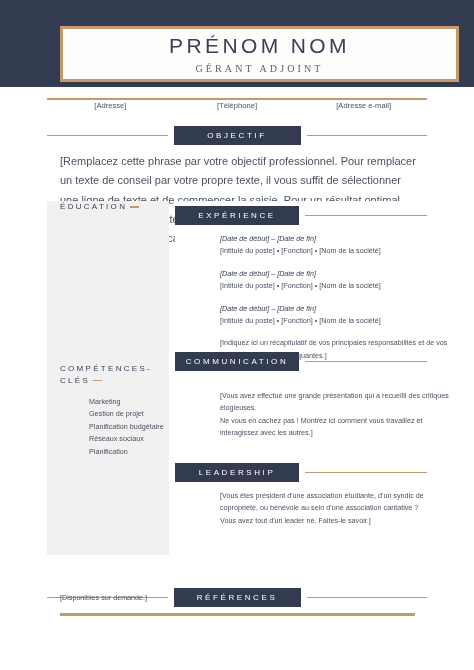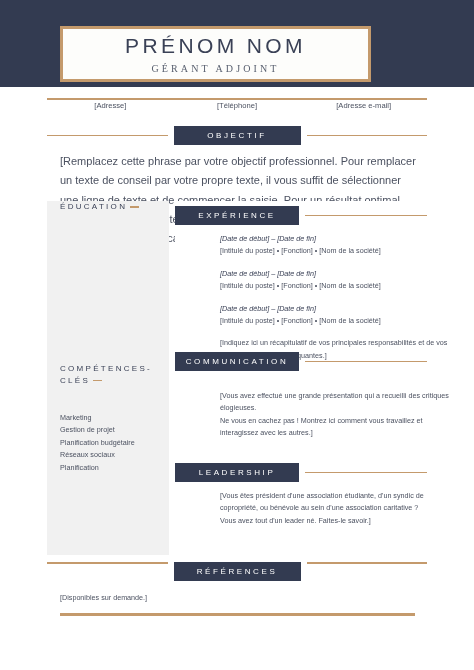--- a/index.html
+++ b/index.html
@@ -29,21 +29,21 @@
     left: 0;
     top: 0;
     width: 474px;
     height: 87px;
     background: #333b51;
   }
   .name-box {
     position: absolute;
     left: 60px;
     top: 26px;
-    width: 311px;
+    width: 399px;
     height: 56px;
     background: #fdfdfb;
     border: 3px solid #c49a6c;
     box-sizing: border-box;
     display: flex;
     flex-direction: column;
     align-items: center;
     justify-content: center;
     z-index: 3;
   }
@@ -208,24 +208,25 @@
   .exp-dates {
     font-style: italic;
     color: #3a4156;
   }
   .exp-role { color: #4b5160; }
 
   
   .ref-head {
     position: absolute;
     left: 47px;
-    top: 562px;
+    top: 588px;
     width: 380px;
     height: 19px;
     display: flex;
+    align-items: center;
   }
   .ref-head .line {
     flex: 1;
     height: 1.6px;
     background: #c49a6c;
   }
   .ref-head .badge {
     width: 127px;
     margin: 0 6px;
   }
@@ -275,21 +276,21 @@
   <div class="left-col"></div>
   <div class="right-col"></div>
 
   <div class="side-head" style="top:201px;">
     <span>ÉDUCATION</span><span class="dash"></span>
   </div>
 
   <div class="side-head" style="top:363px;">
     <span>COMPÉTENCES-CLÉS</span><span class="dash"></span>
   </div>
-  <div class="side-body" style="top:412px;">
+  <div class="side-body" style="top:396px;margin-left:29px;">
     <div>Marketing</div>
     <div>Gestion de projet</div>
     <div>Planification budgétaire</div>
     <div>Réseaux sociaux</div>
     <div>Planification</div>
   </div>
 
   <div class="rsec" style="top:206px;">
     <div class="badge">EXPÉRIENCE</div>
     <div class="line"></div>

